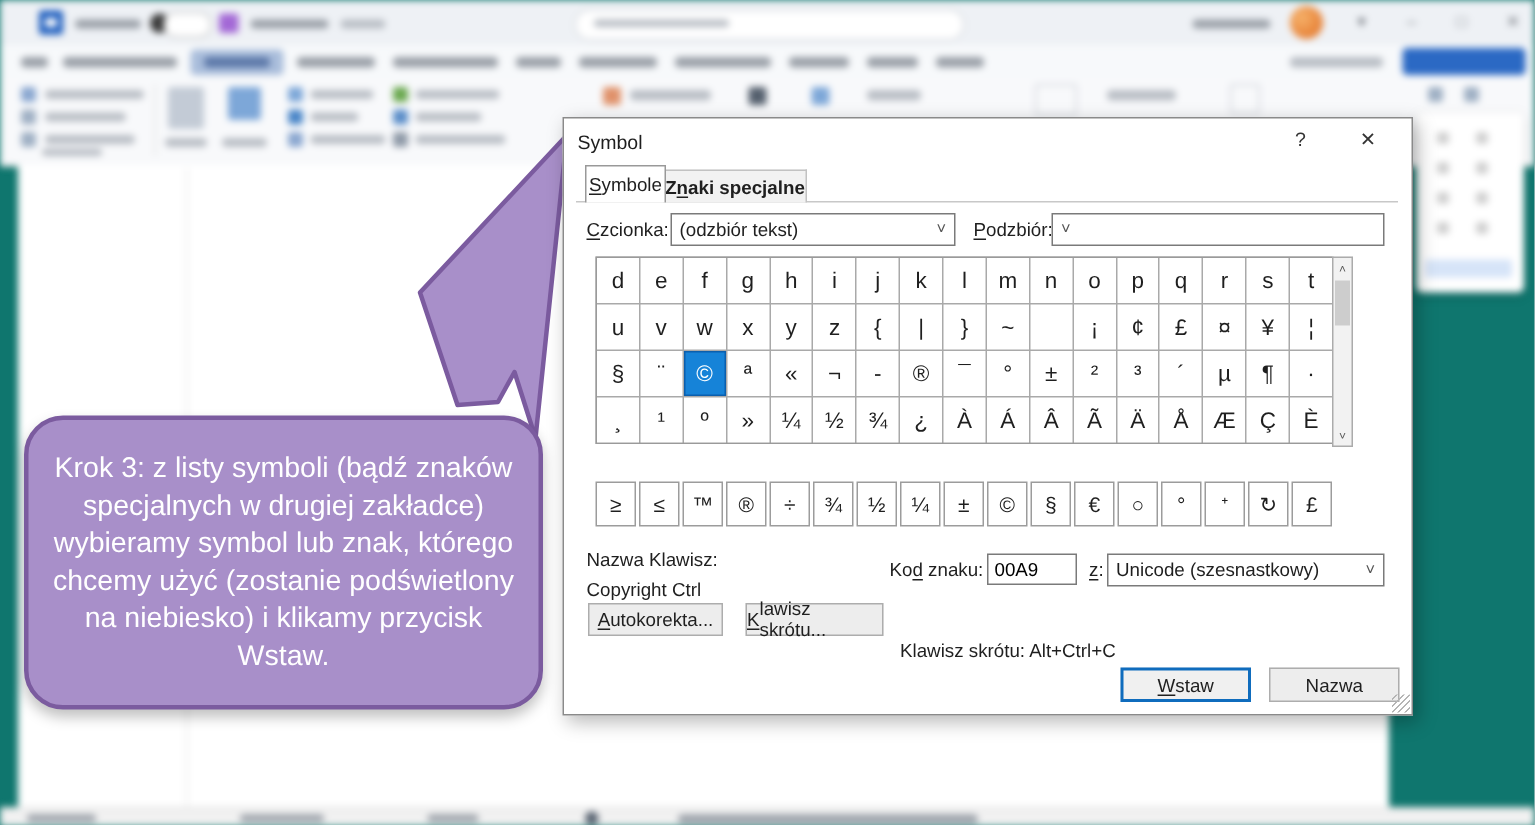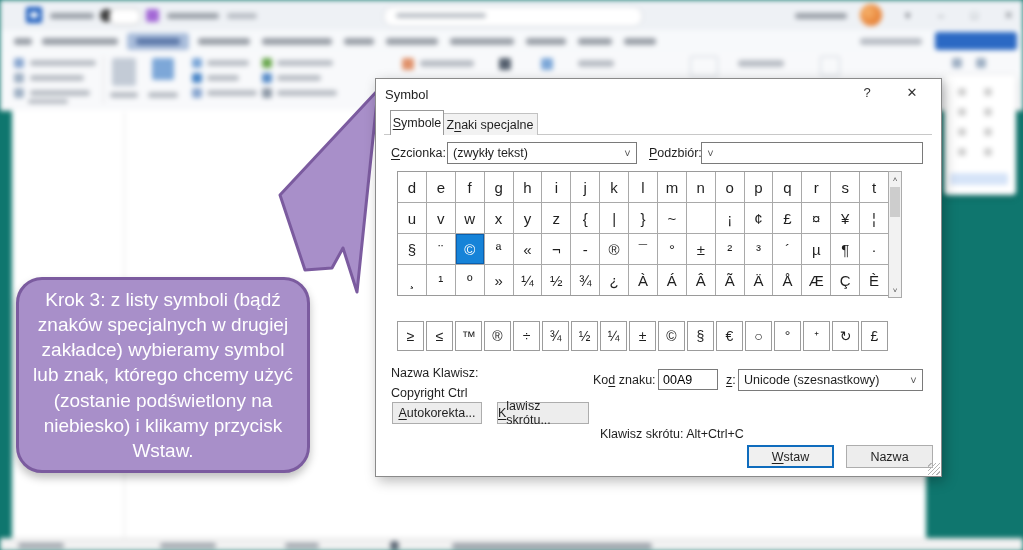--- a/index.html
+++ b/index.html
@@ -22,21 +22,21 @@
   .dot{width:8px;height:8px;background:#d0d0d0;border-radius:2px;}
   .winglyph{color:#6b7078;font-size:11px;line-height:11px;}
   
   .dlg{left:375px;top:78px;width:565px;height:397px;background:#fff;border:1px solid #8a8a8a;
        box-shadow:3px 4px 12px rgba(0,0,0,.28);z-index:10;font-size:12.5px;color:#1f1f1f;}
   .dlg-title{left:9px;top:8px;font-size:13px;}
   .dlg-sys{font-size:13px;color:#333;width:24px;text-align:center;cursor:default;}
   .tabstrip{left:8px;top:33px;width:548px;height:22px;border-bottom:1px solid #c8c8c8;}
   .tab{position:absolute;display:flex;align-items:center;justify-content:center;font-size:12.5px;}
   .tab.active{left:6px;top:-2px;height:24px;width:52px;background:#fff;border:1px solid #999;border-bottom:none;z-index:2;}
-  .tab.inactive{left:58px;top:1px;height:21px;width:94px;background:#f2f2f2;border:1px solid #c2c2c2;border-bottom:none;}
+  .tab.inactive{left:58px;top:1px;height:21px;width:94px;background:#f2f2f2;border:1px solid #c2c2c2;border-bottom:none;font-weight:bold;}
   .combo{border:1px solid #7a7a7a;background:#fff;display:flex;align-items:center;height:22px;box-sizing:border-box;}
   .combo .val{flex:1;padding-left:5px;font-size:12.5px;white-space:nowrap;overflow:hidden;}
   .combo .chev{width:17px;text-align:center;color:#555;font-size:11px;}
   .symgrid{left:21px;top:92px;width:490px;display:grid;grid-template-columns:repeat(17,1fr);
            gap:1px;background:#a9a9a9;border:1px solid #9a9a9a;padding:0;}
   .cell{background:#fff;height:30px;display:flex;align-items:center;justify-content:center;
         font-size:15px;color:#1f1f1f;}
   .cell.sel{background:var(--accent,#1683d8);color:#fff;box-shadow:inset 0 0 0 1px #0a5fae;}
   .vscroll{left:512px;top:92px;width:14px;height:127px;background:#f2f2f2;border:1px solid #ababab;box-sizing:border-box;}
   .vscroll .arr{height:14px;display:flex;align-items:center;justify-content:center;font-size:8px;color:#555;}
@@ -46,21 +46,21 @@
          justify-content:center;font-size:14px;}
   .btn{background:#ededed;border:1px solid #adadad;display:flex;align-items:center;justify-content:center;
        font-size:12.5px;box-sizing:border-box;}
   .btn.primary{border:2px solid #0f6cbd;background:#f0f0f0;}
   .input{border:1px solid #7a7a7a;font-size:12.5px;padding:0 0 0 4px;box-sizing:border-box;
          font-family:"Liberation Sans",sans-serif;}
   .grip{right:1px;bottom:1px;width:12px;height:12px;
         background:repeating-linear-gradient(135deg,transparent,transparent 2px,#b5b5b5 2px,#b5b5b5 3px);}
   
   .tail{z-index:5;pointer-events:none;}
-  .bubble{left:16px;top:277px;width:294px;height:196px;background:var(--bubble,#a88fc9);
+  .bubble{left:16px;top:277px;width:346px;height:196px;background:var(--bubble,#a88fc9);
           border:3px solid var(--bubbleb,#7b5b9f);border-radius:26px;z-index:15;
           box-shadow:0 5px 9px rgba(0,0,0,.25);display:flex;align-items:center;justify-content:flex-end;box-sizing:border-box;}
   .bubble p{margin:0;padding:6px 10px;color:#fff;font-size:19px;line-height:1.32;text-align:center;font-weight:500;}
   u{text-underline-offset:2px;}
 </style>
 </head>
 <body>
 
 <div class="stage" style="--accent: #1683d8; --bubble: #a88fc9; --bubbleb: #7b5b9f;">
 
@@ -175,21 +175,21 @@
     <div class="abs dlg-sys" style="left:479px;top:6px;">?</div>
     <div class="abs dlg-sys" style="left:524px;top:6px;">✕</div>
 
     <div class="abs tabstrip">
       <div class="tab active"><u>S</u>ymbole</div>
       <div class="tab inactive">Z<u>n</u>aki specjalne</div>
     </div>
 
     <div class="abs" style="left:15px;top:67px;"><u>C</u>zcionka:</div>
     <div class="abs combo" style="left:71px;top:63px;width:190px;">
-      <span class="val">(zwykły tekst)</span>
+      <span class="val">(odzbiór tekst)</span>
       <span class="chev">˅</span>
     </div>
     <div class="abs" style="left:273px;top:67px;"><u>P</u>odzbiór:</div>
     <div class="abs combo" style="left:325px;top:63px;width:222px;">
       <span class="chev">˅</span>
     </div>
 
     <div class="abs symgrid">
         <div class="cell">d</div>
         <div class="cell">e</div>

